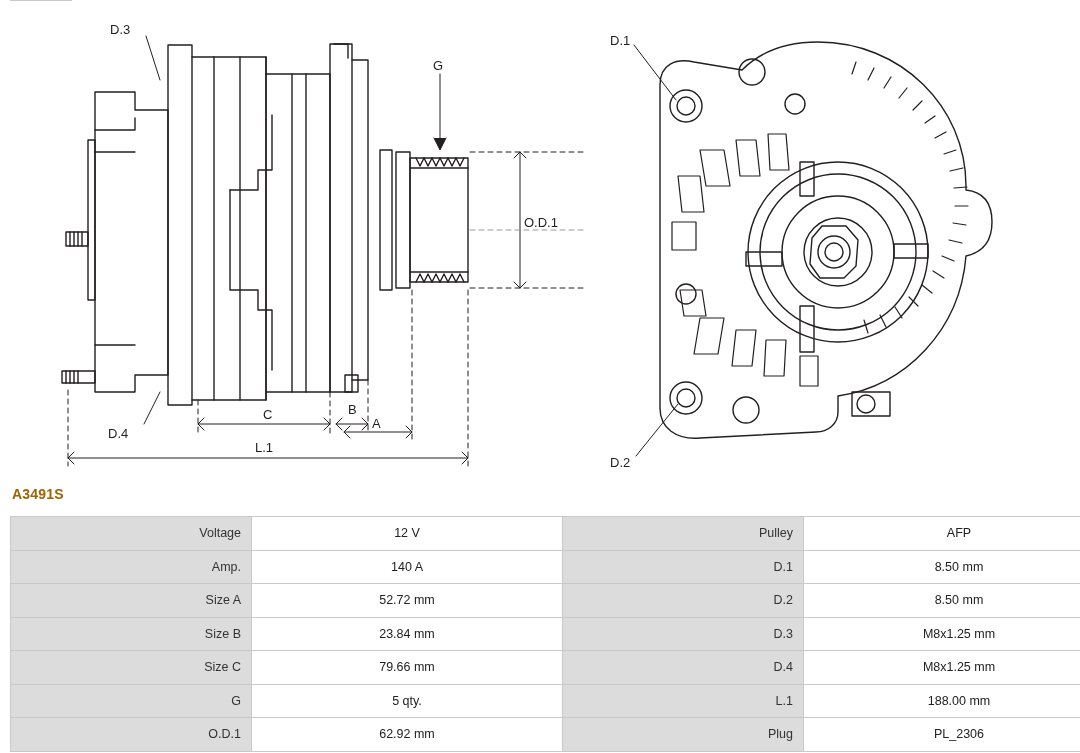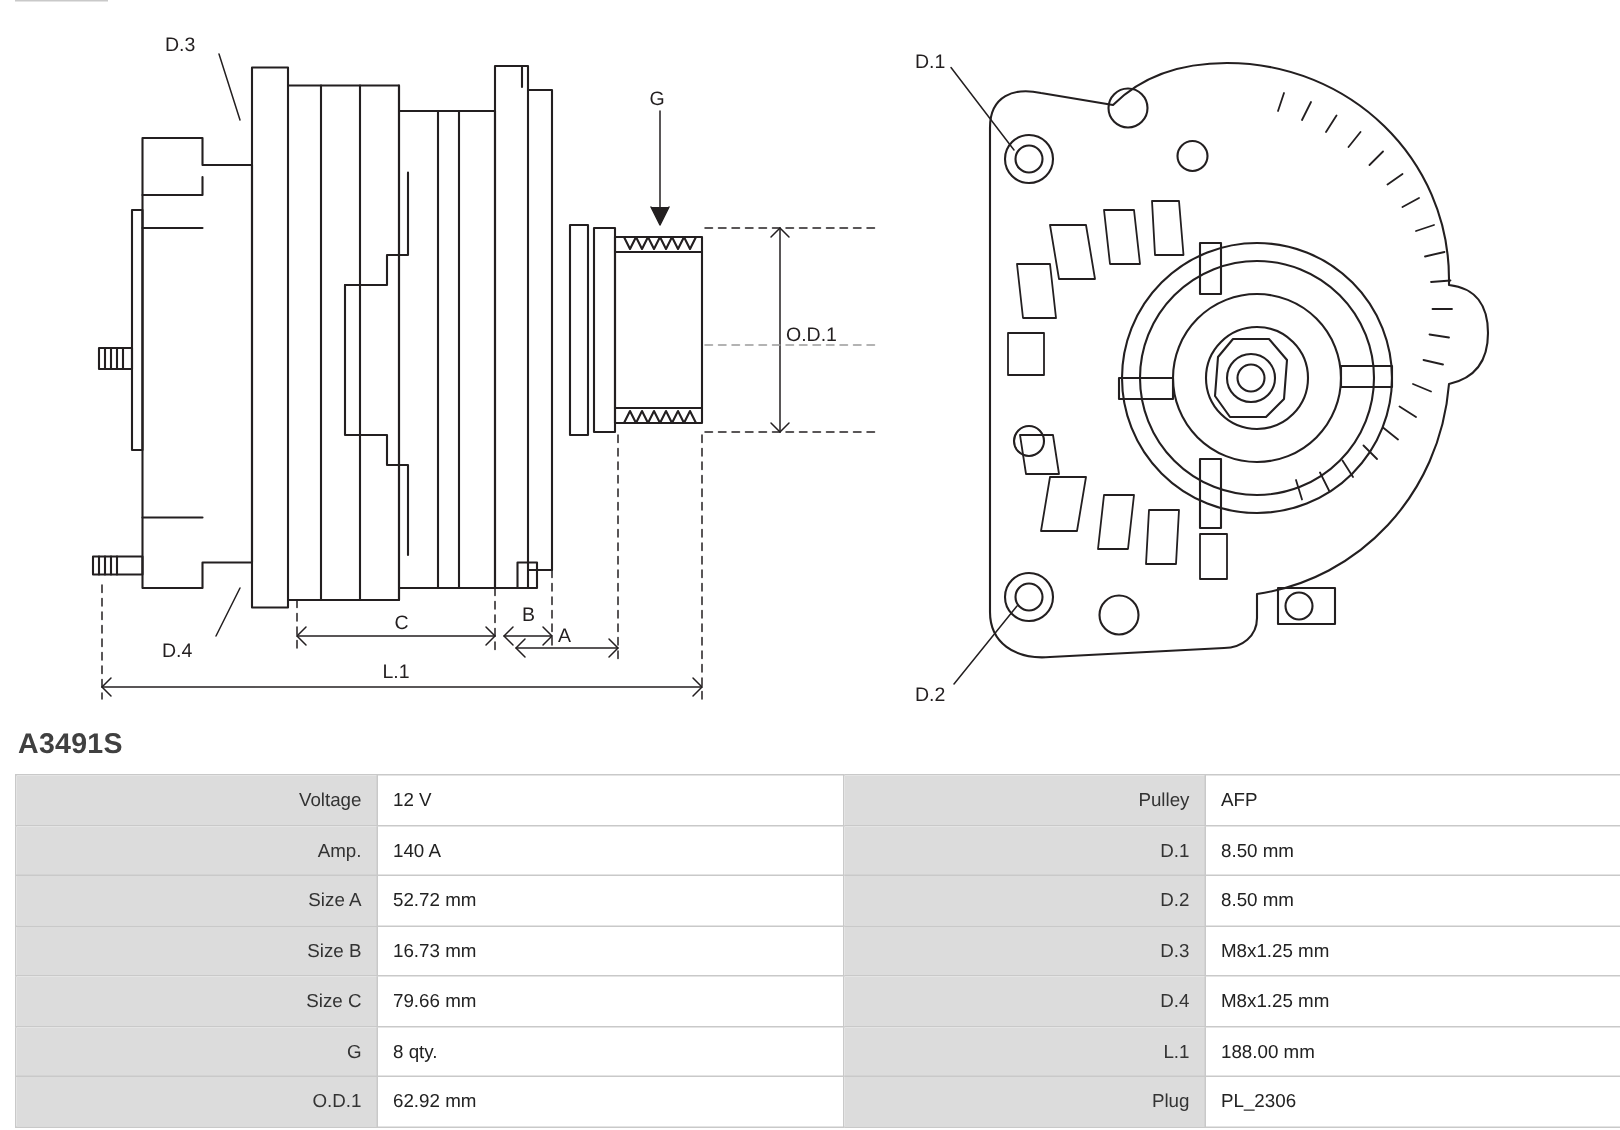--- a/index.html
+++ b/index.html
@@ -24,23 +24,23 @@
     position: absolute;
     top: 0;
     left: 0;
     width: 1080px;
     height: 480px;
   }
   .part-number {
     position: absolute;
     left: 12px;
     top: 486px;
-    font-size: 19px;
+    font-size: 14px;
     font-weight: bold;
-    color: #404040;
+    color: #a16207;
     letter-spacing: 0.2px;
   }
   .spec-table {
     position: absolute;
     left: 10px;
     top: 516px;
     width: 1060px;
     border-collapse: collapse;
     table-layout: fixed;
     font-size: 12.5px;
@@ -53,21 +53,21 @@
     overflow: hidden;
   }
   .spec-table td.label {
     background: #dcdcdc;
     text-align: right;
     color: #333333;
     width: 220px;
   }
   .spec-table td.value {
     background: #ffffff;
-    text-align: left;
+    text-align: center;
     color: #222222;
     width: 290px;
   }
   svg text {
     font-family: "Liberation Sans", sans-serif;
     font-size: 13px;
     fill: #231f20;
   }
   .topline {
     position: absolute;
@@ -279,33 +279,33 @@
         <td class="value">8.50 mm</td>
       </tr>
       <tr>
         <td class="label">Size A</td>
         <td class="value">52.72 mm</td>
         <td class="label">D.2</td>
         <td class="value">8.50 mm</td>
       </tr>
       <tr>
         <td class="label">Size B</td>
-        <td class="value">16.73 mm</td>
+        <td class="value">23.84 mm</td>
         <td class="label">D.3</td>
         <td class="value">M8x1.25 mm</td>
       </tr>
       <tr>
         <td class="label">Size C</td>
         <td class="value">79.66 mm</td>
         <td class="label">D.4</td>
         <td class="value">M8x1.25 mm</td>
       </tr>
       <tr>
         <td class="label">G</td>
-        <td class="value">8 qty.</td>
+        <td class="value">5 qty.</td>
         <td class="label">L.1</td>
         <td class="value">188.00 mm</td>
       </tr>
       <tr>
         <td class="label">O.D.1</td>
         <td class="value">62.92 mm</td>
         <td class="label">Plug</td>
         <td class="value">PL_2306</td>
       </tr>
     </tbody>

